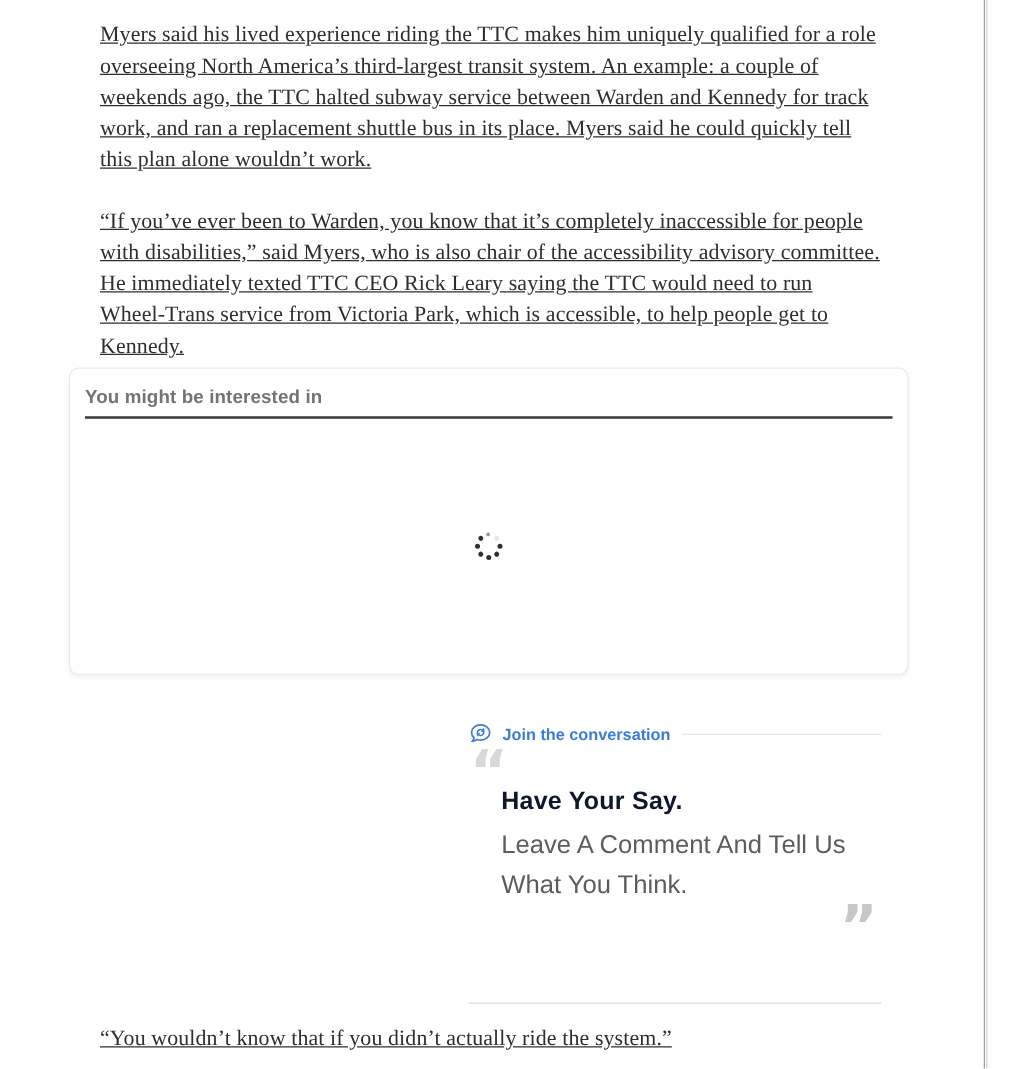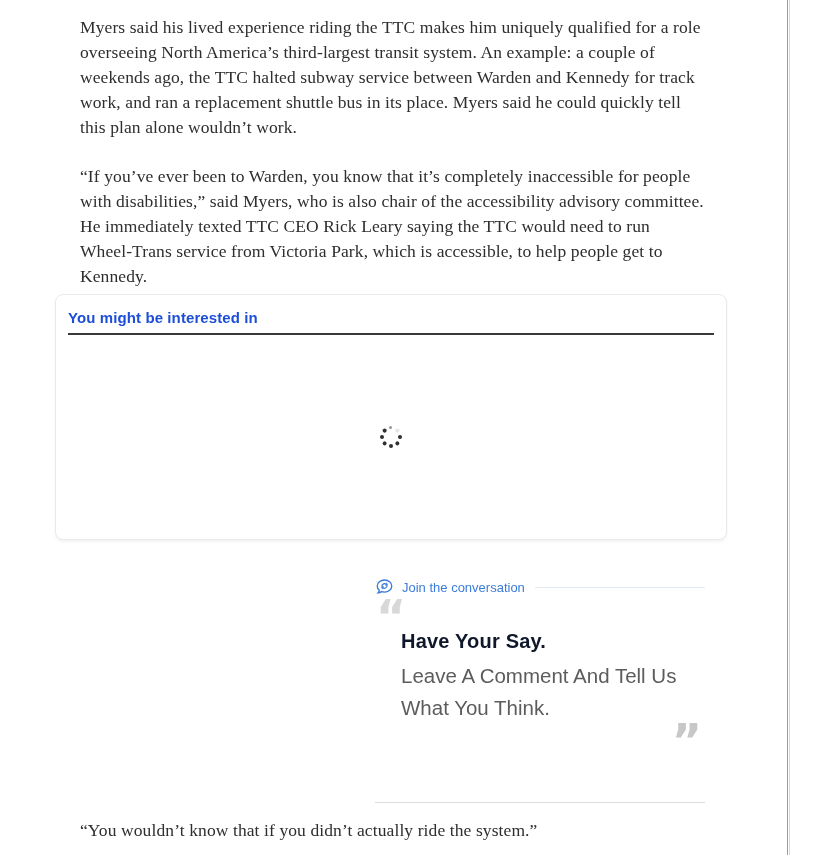--- a/index.html
+++ b/index.html
@@ -12,40 +12,41 @@
     font-family:"Liberation Sans", sans-serif;
   }
   
   .article-para {
     position:absolute;
     left:80px; width:624px;
     font-family:"Liberation Serif","DejaVu Serif", serif;
     font-size:17.5px; line-height:25px;
     color:#2e2e2e;
     letter-spacing:0.1px;
+    text-decoration:underline;
   }
   .p1 { top:15px; }
   .p2 { top:164px; }
   .p3 { top:818px; }
 
   
   .interest-box {
     position:absolute;
     left:55px; top:294px;
     width:672px; height:246px;
     background:#ffffff;
     border:1px solid #eaeaea;
     border-radius:8px;
     box-shadow:0 2px 3px rgba(0,0,0,0.05);
   }
   .interest-title {
     position:absolute;
     left:12px; top:14px;
     font-size:15px; font-weight:bold;
-    color:#1d4ed8;
+    color:#737373;
     letter-spacing:0.1px;
   }
   .interest-rule {
     position:absolute;
     left:12px; top:38px;
     width:646px; height:2px;
     background:#393939;
   }
   
   .spinner {
@@ -77,21 +78,21 @@
   }
   .conv-header {
     position:absolute;
     left:0; top:0; right:0;
     height:18px;
     display:flex; align-items:center;
   }
   .conv-icon { width:19px; height:18px; flex:0 0 auto; }
   .conv-label {
     margin-left:8px;
-    font-size:13px; font-weight:normal;
+    font-size:13px; font-weight:bold;
     color:#3b7cd9;
     white-space:nowrap;
     cursor:pointer;
   }
   .conv-header-line {
     flex:1 1 auto;
     height:1px;
     margin-left:10px;
     background:#e2e8f1;
   }

